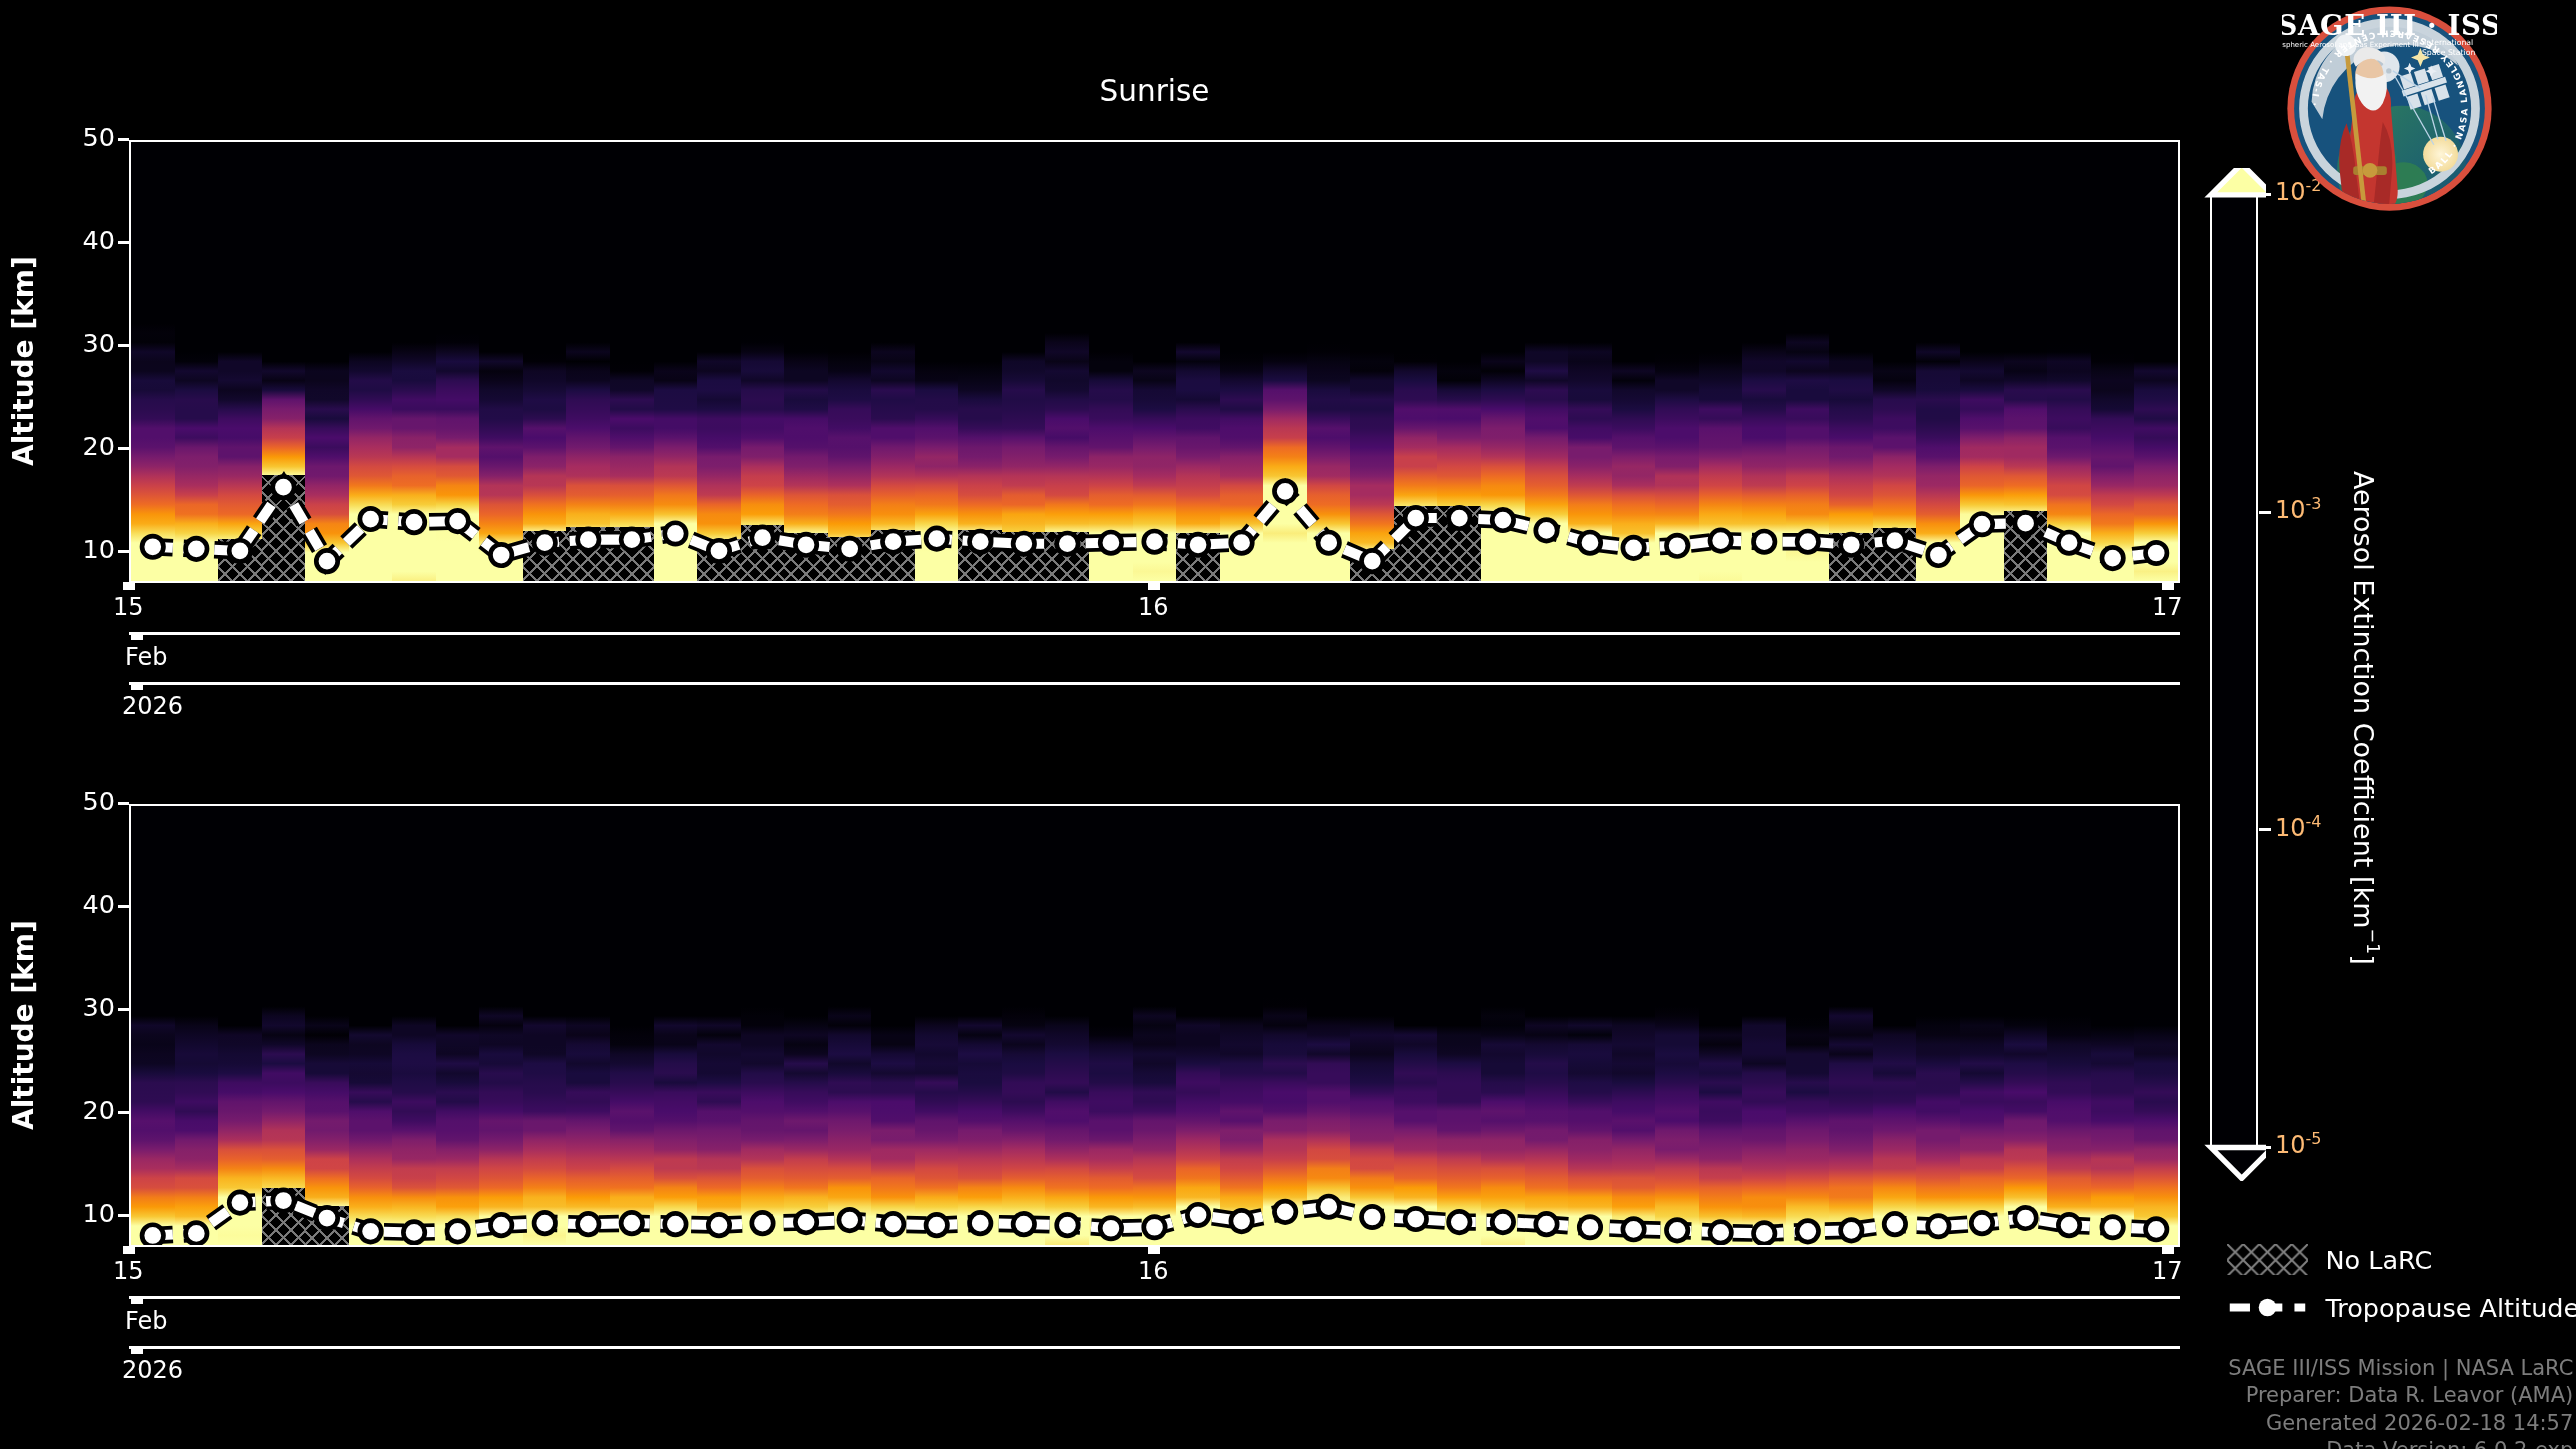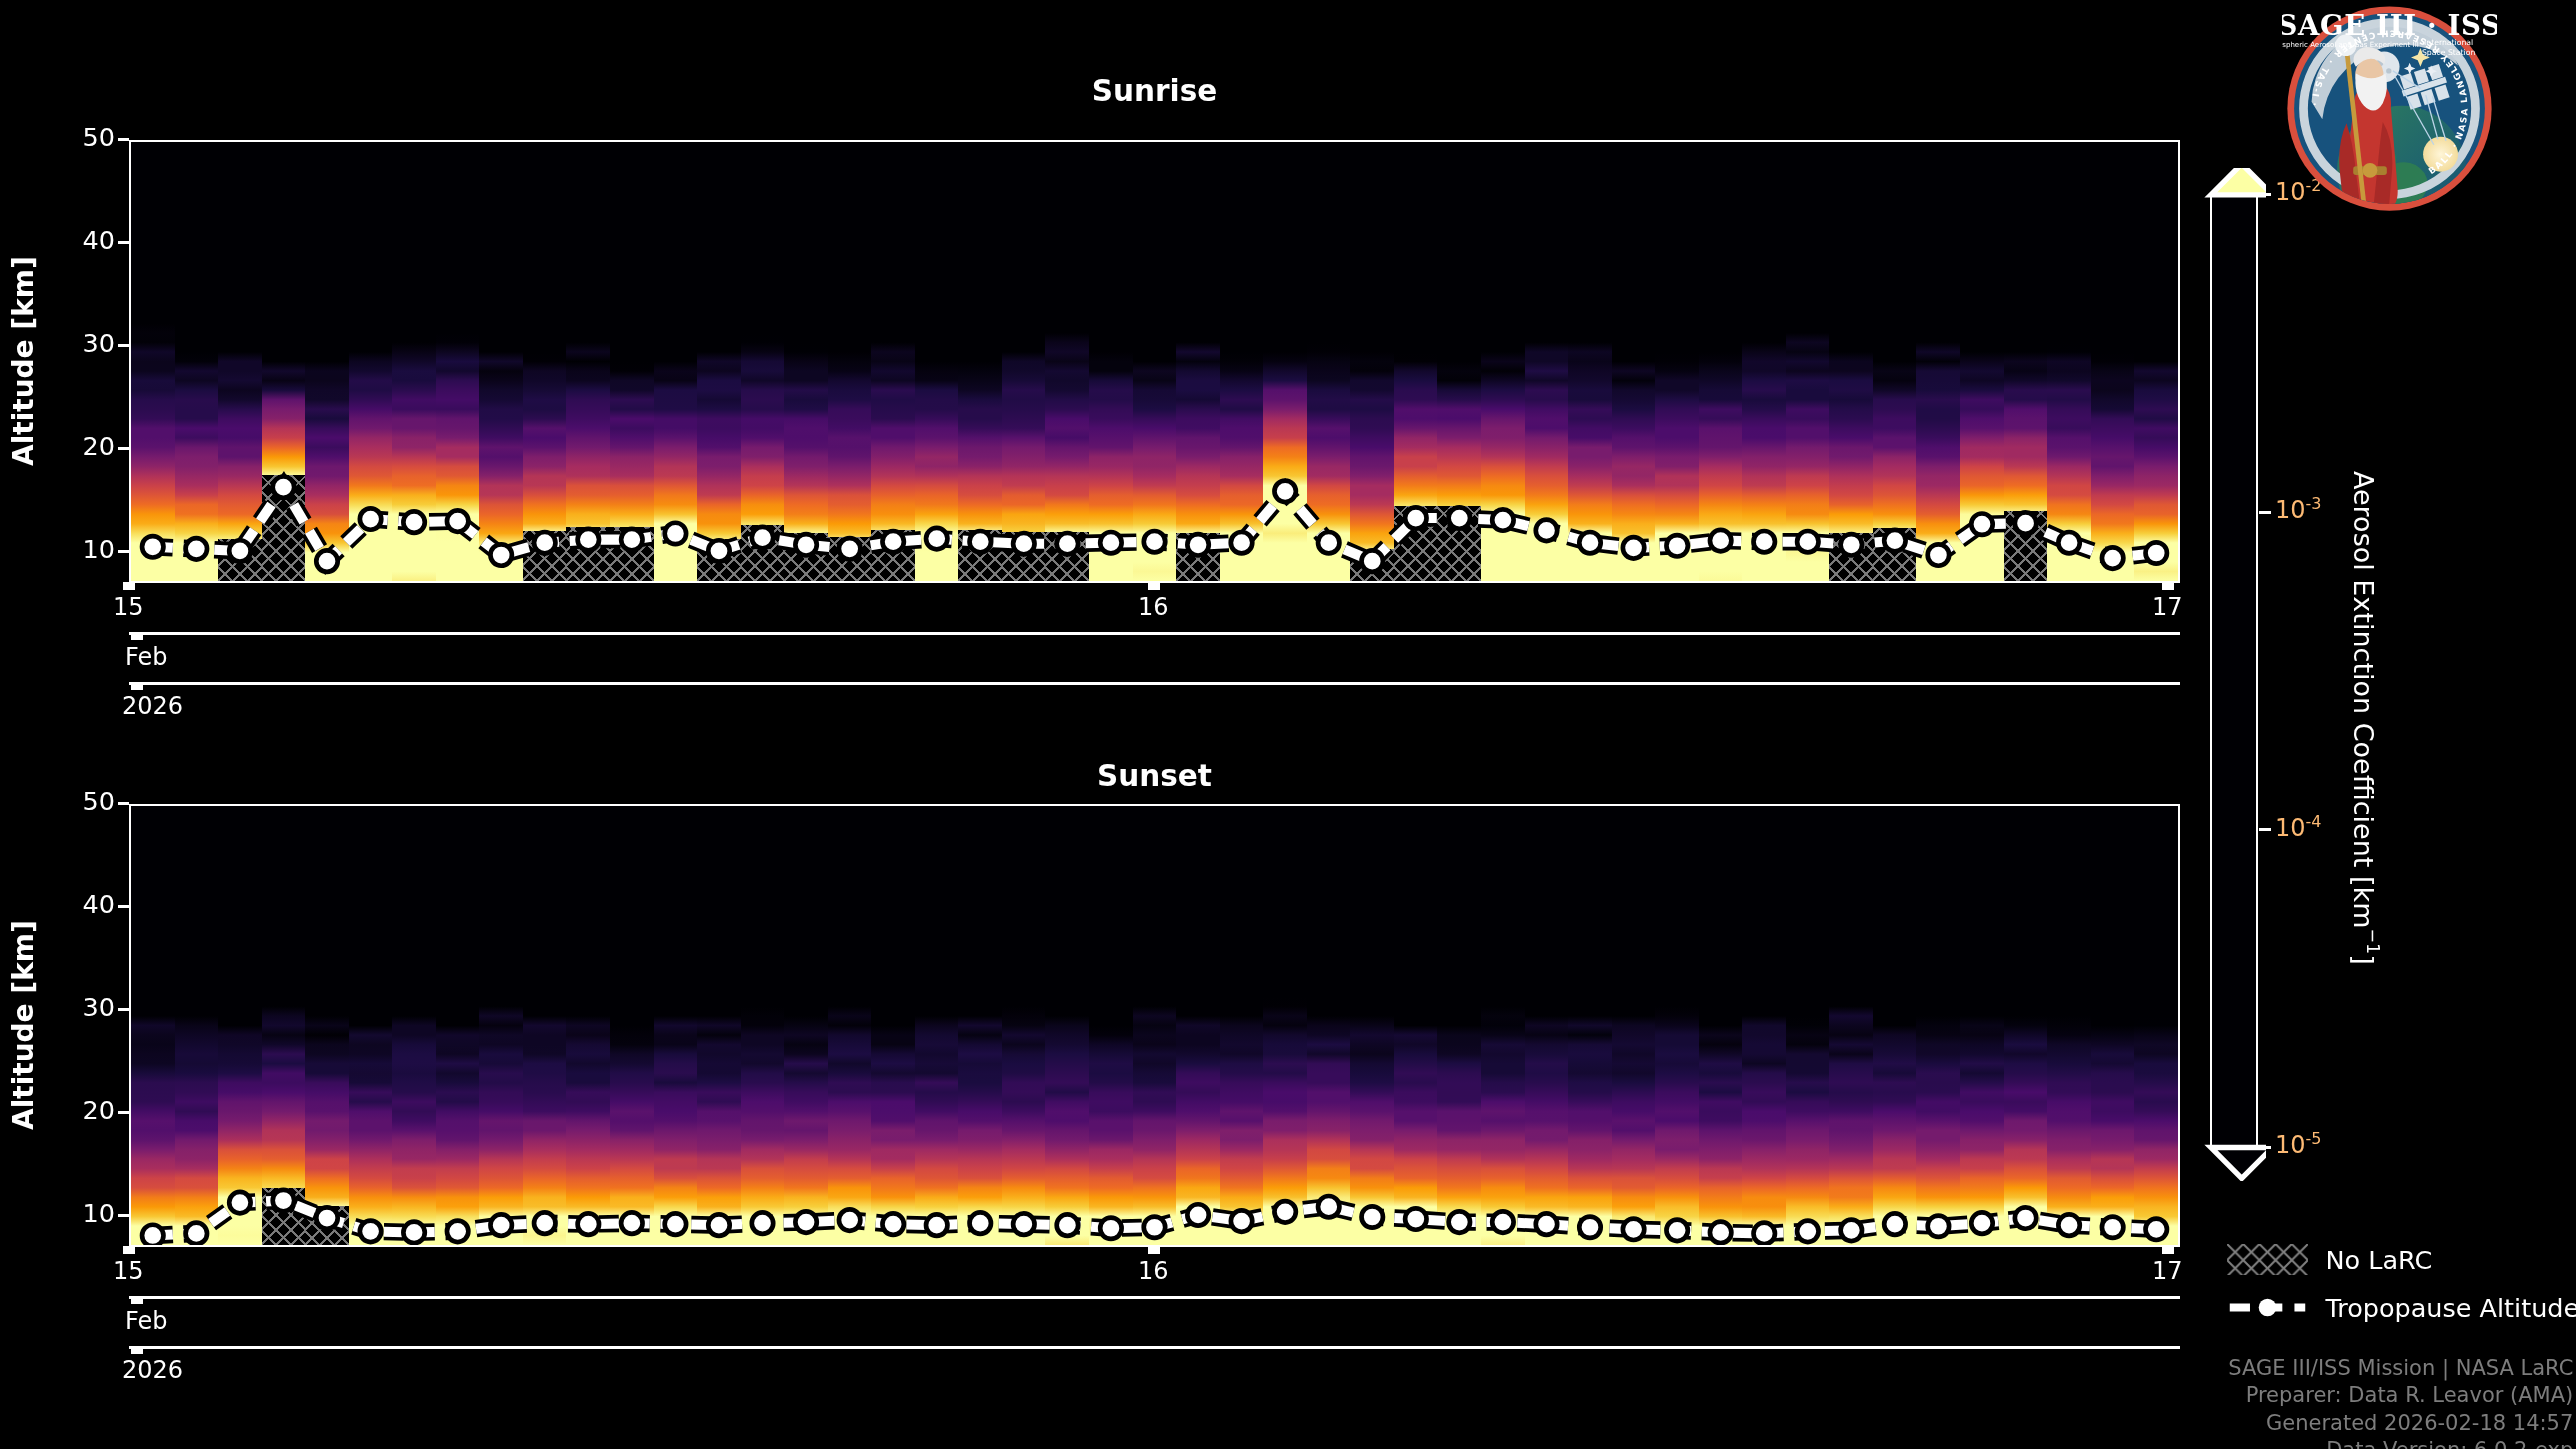--- a/index.html
+++ b/index.html
@@ -4,21 +4,21 @@
 <style>
   html,body{margin:0;padding:0;background:#000;}
   body{width:2576px;height:1449px;position:relative;overflow:hidden;
        font-family:"DejaVu Sans","Liberation Sans",sans-serif;color:#fff;}
 
   .fig{position:absolute;inset:0;background:#000;}
 
   
   #main-title{position:absolute;left:0;top:14.8px;width:2133px;text-align:center;
      font-size:42px;font-weight:bold;letter-spacing:-0.3px;color:#fff;}
-  .panel-title{position:absolute;text-align:center;font-size:29.5px;font-weight:bold;color:#fff;}
+  .panel-title{position:absolute;text-align:center;font-size:29.5px;font-weight:normal;color:#fff;}
 
   
   .axes{position:absolute;background:#000;border:2.7px solid #fff;box-sizing:border-box;overflow:hidden;}
   .heat{position:absolute;inset:0;display:flex;}
   .col{height:100%;position:relative;flex:1 1 auto;}
 
   
   .ylabel{position:absolute;font-size:28px;font-weight:bold;color:#fff;
      writing-mode:vertical-rl;transform:rotate(180deg);text-align:center;}
   .ytick{position:absolute;font-size:25.5px;color:#fff;text-align:right;width:81px;}
@@ -289,21 +289,20 @@
       <div class="xtickmark" style="left:2162px;top:582px;"></div>
       <div class="xtick-lab" style="left:2152px;top:593px;">17</div>
       <div class="xrule" style="left:129px;top:632px;width:2051px;"></div>
       <div class="xtickmark" style="left:131px;top:632px;"></div>
       <div class="xtick-lab" style="left:125px;top:643px;">Feb</div>
       <div class="xrule" style="left:129px;top:682px;width:2051px;"></div>
       <div class="xtickmark" style="left:131px;top:682px;"></div>
       <div class="xtick-lab" style="left:122px;top:692px;">2026</div>
     </div>
 
-  <div class="panel-title" style="left:129px;top:759px;width:2051px;">Sunset</div>
 
   <div class="ylabel" style="left:6.7px;top:804px;height:443px;width:34px;">Altitude [km]</div>
   <div id="yss-ticks">
       <div class="ytick" style="left:34px;top:1198px;">10</div>
       <div class="ytickmark" style="left:118px;top:1214px;"></div>
       <div class="ytick" style="left:34px;top:1095px;">20</div>
       <div class="ytickmark" style="left:118px;top:1111px;"></div>
       <div class="ytick" style="left:34px;top:992px;">30</div>
       <div class="ytickmark" style="left:118px;top:1008px;"></div>
       <div class="ytick" style="left:34px;top:889px;">40</div>

